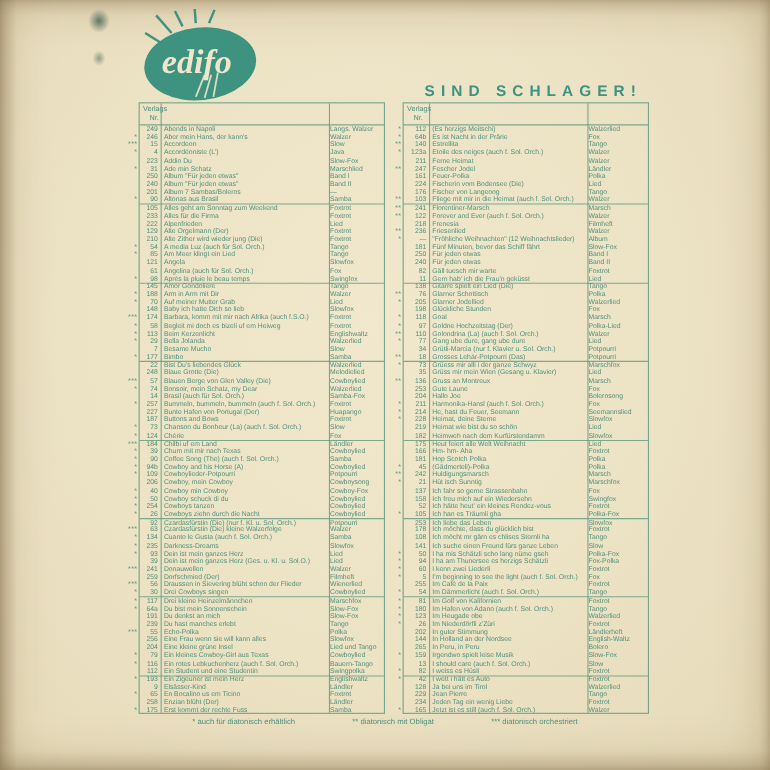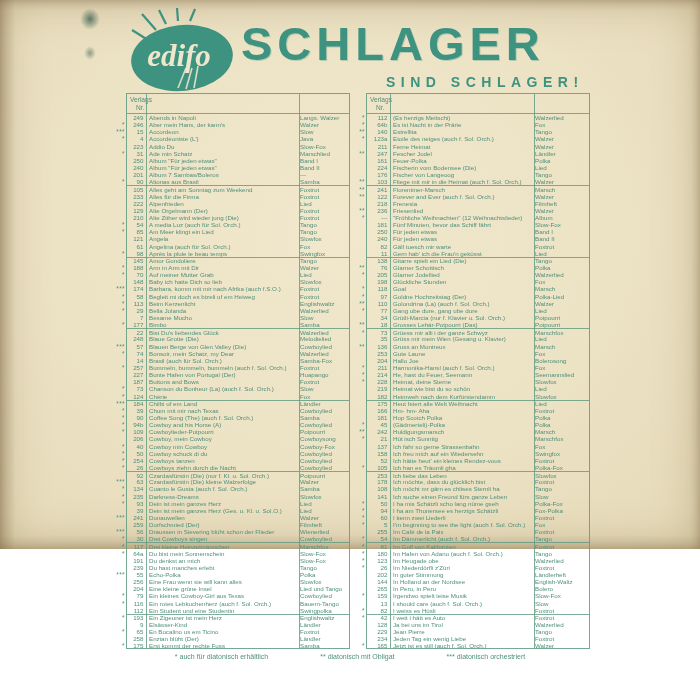--- a/index.html
+++ b/index.html
@@ -1,17 +1,17 @@
 <!DOCTYPE html>
 <html><head>
 <meta charset="utf-8">
 <style>
   html,body{margin:0;padding:0;}
   body{width:700px;height:700px;overflow:hidden;font-family:"Liberation Sans",sans-serif;}
-  .paper{position:relative;width:700px;height:549px;background:
+  .paper{position:relative;width:700px;height:700px;background:
     radial-gradient(ellipse at 48% 42%, #f1e8cd 0%, #ece2c4 55%, #e5dab8 100%);
     box-shadow:inset 0 0 45px rgba(130,100,55,.38), inset 0 0 6px rgba(110,85,45,.25);}
   .paper::before{content:"";position:absolute;inset:0;pointer-events:none;
     background:linear-gradient(90deg,rgba(95,75,40,.28),rgba(95,75,40,0) 2.2%),
                linear-gradient(0deg,rgba(95,75,40,.18),rgba(95,75,40,0) 2.5%),
                linear-gradient(180deg,rgba(95,75,40,.15),rgba(95,75,40,0) 2%),
                linear-gradient(270deg,rgba(95,75,40,.12),rgba(95,75,40,0) 1.5%);}
   .stain{position:absolute;border-radius:50%;background:radial-gradient(#33584b,rgba(51,88,75,0) 70%);}
   .stain.a{left:80px;top:8px;width:20px;height:22px;opacity:.75;}
   .stain.b{left:84px;top:46px;width:12px;height:14px;opacity:.5;}
@@ -65,21 +65,20 @@
       <line x1="22" y1="32" x2="6" y2="22"></line>
     </g>
     <ellipse cx="56" cy="50" rx="51" ry="33" fill="#3d9280" transform="rotate(-6 56 50)"></ellipse>
     <g stroke="#efe6cb" stroke-width="1.6" opacity=".9">
       <line x1="60" y1="60" x2="52" y2="80"></line>
       <line x1="66" y1="60" x2="60" y2="81"></line>
       <line x1="72" y1="58" x2="68" y2="80"></line>
     </g>
     <text x="53" y="58" text-anchor="middle" font-family="Liberation Serif, serif" font-style="italic" font-weight="bold" font-size="31" fill="#efe6cb">edifo</text>
   </svg>
-  <div class="brand-title">SCHLAGER</div>
   <div class="brand-sub">SIND SCHLAGER!</div>
 
   <div class="tbl left">
     <div class="thead">
       <div>Verlags</div>
       <div class="l2">Nr.</div>
     </div>
     <div class="vline" style="left:19px"></div>
     <div class="vline" style="left:172px"></div>
     <div class="rows">

